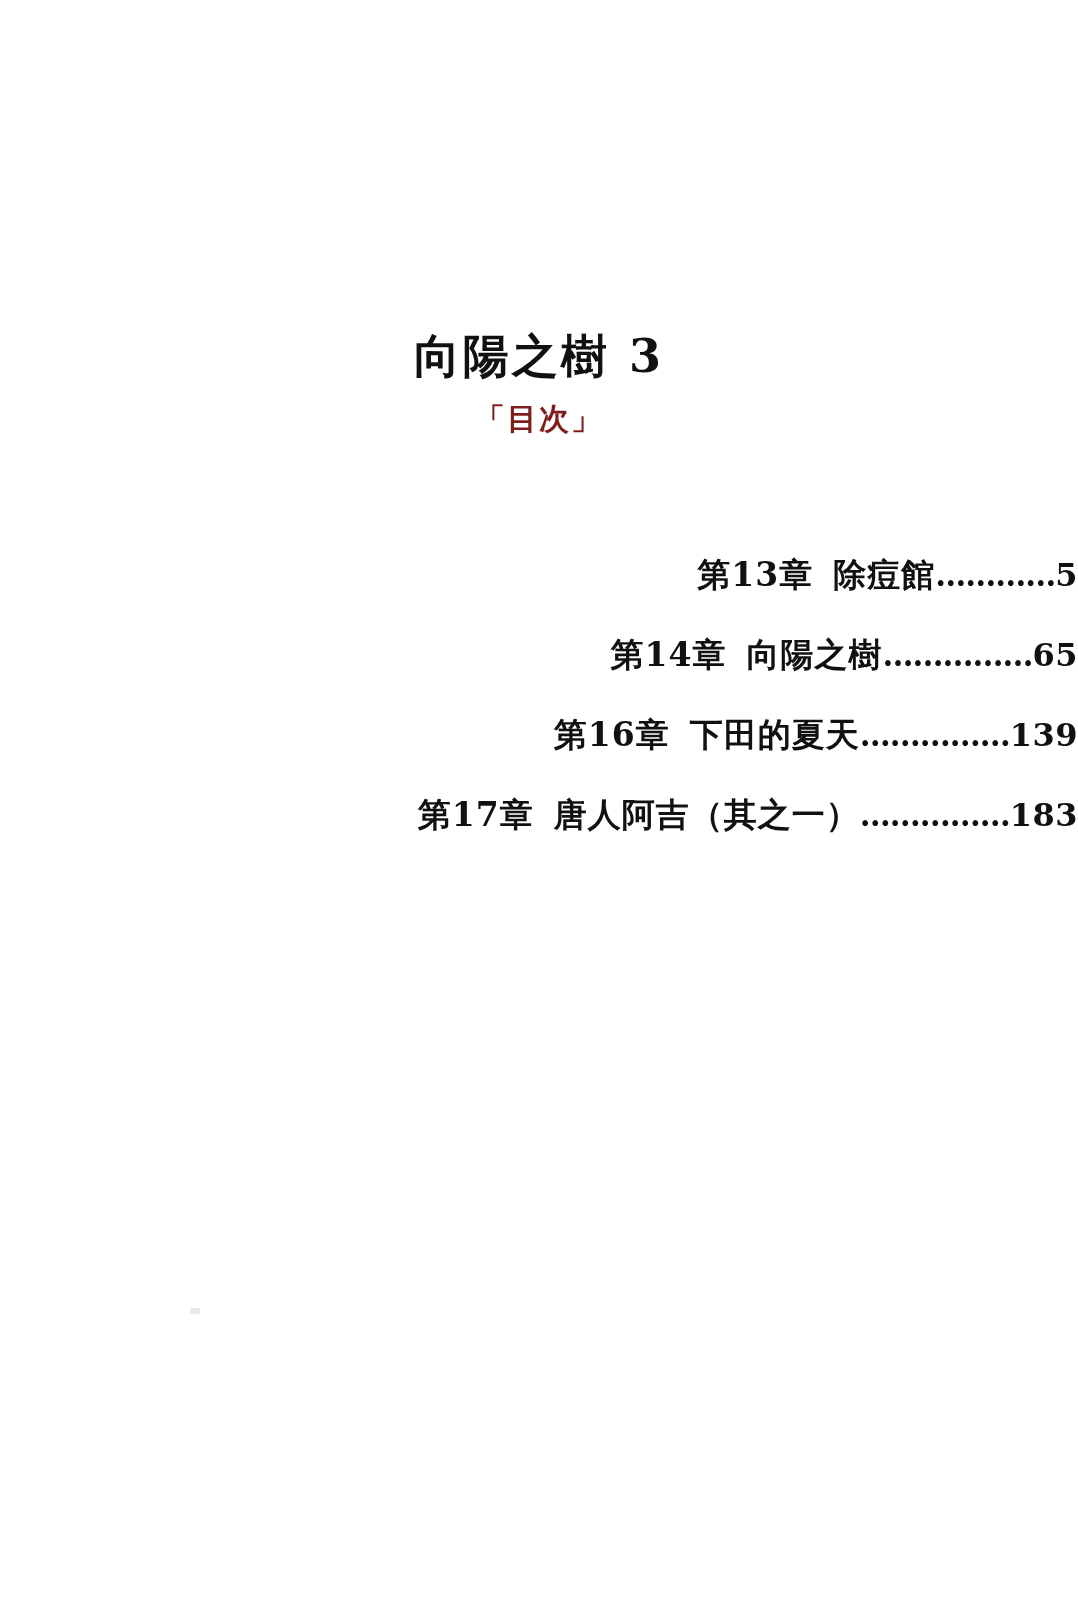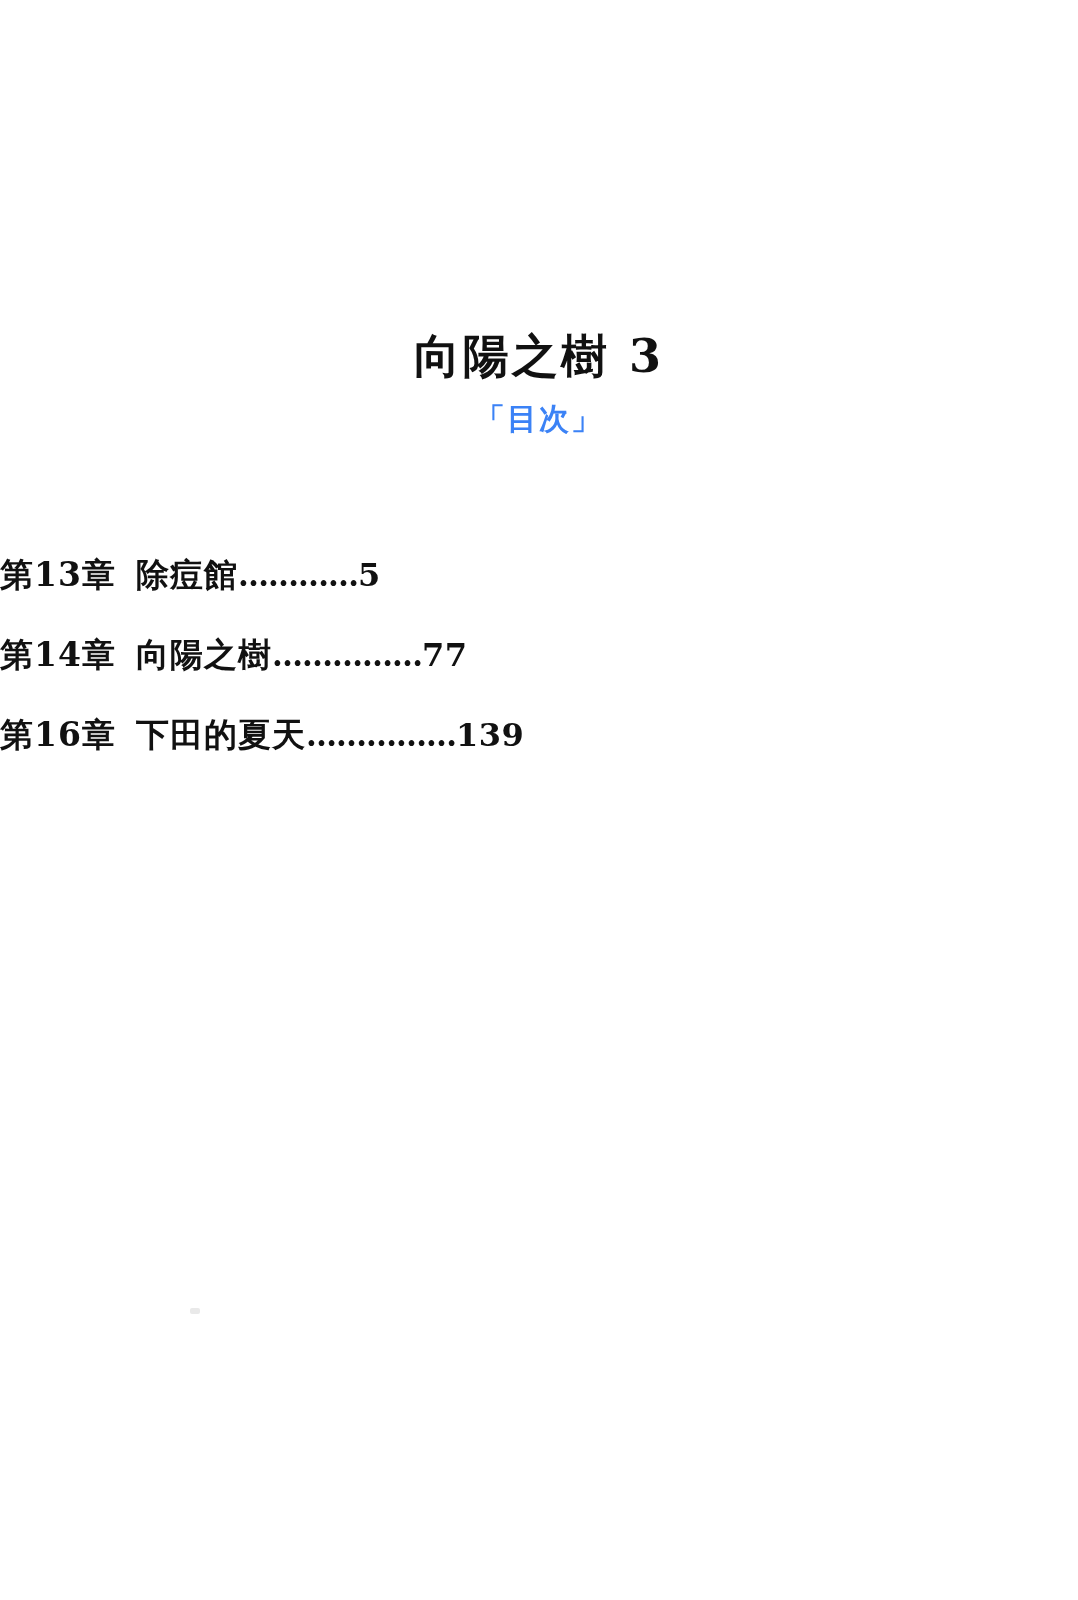--- a/index.html
+++ b/index.html
@@ -32,32 +32,32 @@
     font-weight: 700;
     letter-spacing: 3px;
     line-height: 1.15;
     color: #111111;
   }
   .toc-label {
     margin-top: 16px;
     font-size: 30px;
     font-weight: 700;
     letter-spacing: 2px;
-    color: #3b82f6;
+    color: #7f1d1d;
   }
   .toc-list {
     position: absolute;
     top: 558px;
     left: 0;
     width: 1078px;
   }
   .toc-entry {
     display: block;
     width: 100%;
-    text-align: left;
+    text-align: right;
     white-space: nowrap;
     font-size: 33px;
     font-weight: 700;
     line-height: 1.0;
     margin-bottom: 47px;
     color: #111111;
   }
   .chap-no {
     letter-spacing: 1px;
   }
@@ -96,26 +96,29 @@
     <div class="toc-label">「目次」</div>
   </div>
 
   <div class="toc-list">
 
     <div class="toc-entry">
       <span class="chap-no">第13章</span><span class="chap-gap"></span><span class="chap-name">除痘館</span><span class="leader">…………</span><span class="page-no">5</span>
     </div>
 
     <div class="toc-entry">
-      <span class="chap-no">第14章</span><span class="chap-gap"></span><span class="chap-name">向陽之樹</span><span class="leader">……………</span><span class="page-no">77</span>
+      <span class="chap-no">第14章</span><span class="chap-gap"></span><span class="chap-name">向陽之樹</span><span class="leader">……………</span><span class="page-no">65</span>
     </div>
 
 
     <div class="toc-entry">
       <span class="chap-no">第16章</span><span class="chap-gap"></span><span class="chap-name">下田的夏天</span><span class="leader">……………</span><span class="page-no">139</span>
     </div>
 
+    <div class="toc-entry">
+      <span class="chap-no">第17章</span><span class="chap-gap"></span><span class="chap-name">唐人阿吉（其之一）</span><span class="leader">……………</span><span class="page-no">183</span>
+    </div>
 
   </div>
 
   <div class="faint-mark"></div>
 
 </div>
 
 </body></html>

